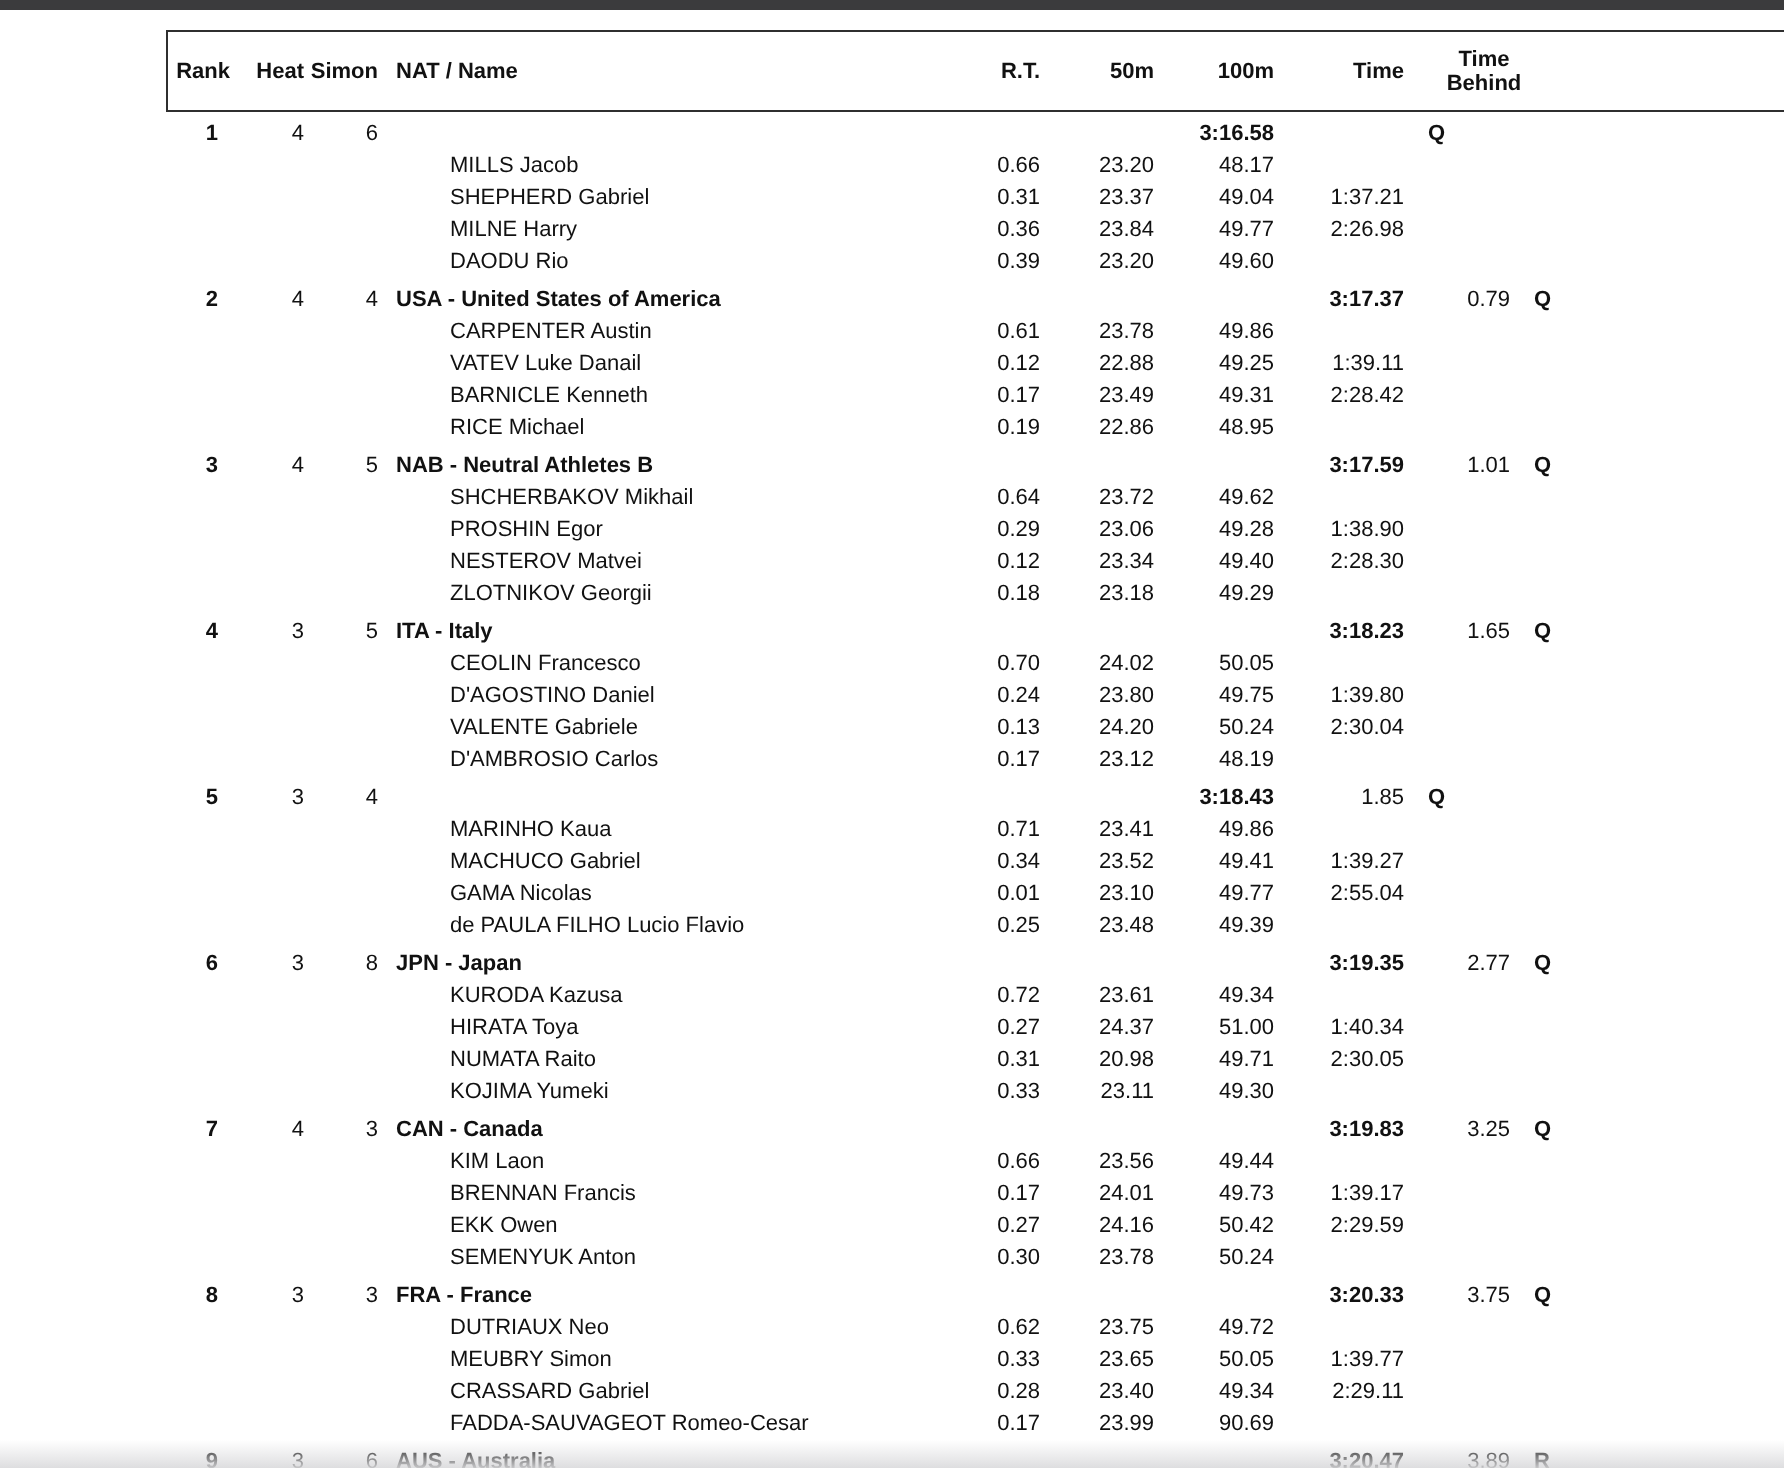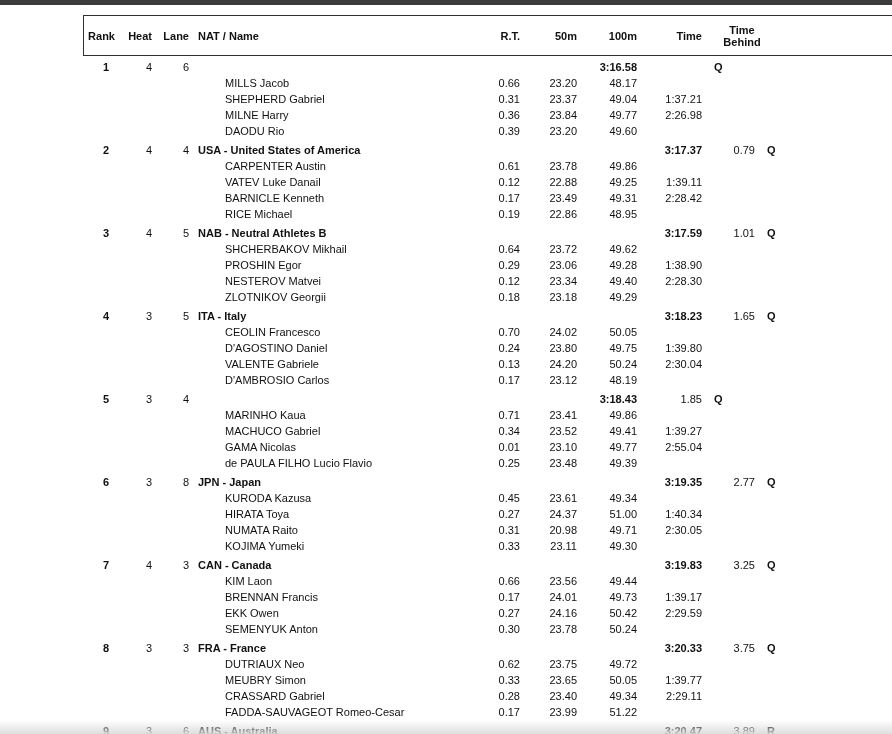--- a/index.html
+++ b/index.html
@@ -39,21 +39,21 @@
 </head>
 <body>
 
 <div class="top-bar"></div>
 
 <div class="sheet">
   <div class="hdr">
     <div class="hdr-row">
       <div class="c num">Rank</div>
       <div class="c num">Heat</div>
-      <div class="c num">Lane</div>
+      <div class="c num">Simon</div>
       <div class="c name-c">NAT / Name</div>
       <div class="c num">R.T.</div>
       <div class="c num">50m</div>
       <div class="c num">100m</div>
       <div class="c num">Time</div>
       <div class="c">
         <div class="behind-hdr">
           <div>Time</div>
           <div>Behind</div>
         </div>
@@ -380,21 +380,21 @@
           <div class="c num"></div>
           <div class="c num bold">3:19.35</div>
           <div class="c num">2.77</div>
           <div class="c qual-c">Q</div>
         </div>
         <div class="row">
           <div class="c rank-c"></div>
           <div class="c num"></div>
           <div class="c num"></div>
           <div class="c swim-name">KURODA Kazusa</div>
-          <div class="c num">0.45</div>
+          <div class="c num">0.72</div>
           <div class="c num">23.61</div>
           <div class="c num">49.34</div>
           <div class="c num"></div>
           <div class="c num"></div>
           <div class="c qual-c"></div>
         </div>
         <div class="row">
           <div class="c rank-c"></div>
           <div class="c num"></div>
           <div class="c num"></div>
@@ -542,21 +542,21 @@
           <div class="c num"></div>
           <div class="c qual-c"></div>
         </div>
         <div class="row">
           <div class="c rank-c"></div>
           <div class="c num"></div>
           <div class="c num"></div>
           <div class="c swim-name">FADDA-SAUVAGEOT Romeo-Cesar</div>
           <div class="c num">0.17</div>
           <div class="c num">23.99</div>
-          <div class="c num">51.22</div>
+          <div class="c num">90.69</div>
           <div class="c num"></div>
           <div class="c num"></div>
           <div class="c qual-c"></div>
         </div>
       </div>
       <div class="team-block">
         <div class="row">
           <div class="c rank-c bold">9</div>
           <div class="c num">3</div>
           <div class="c num">6</div>

